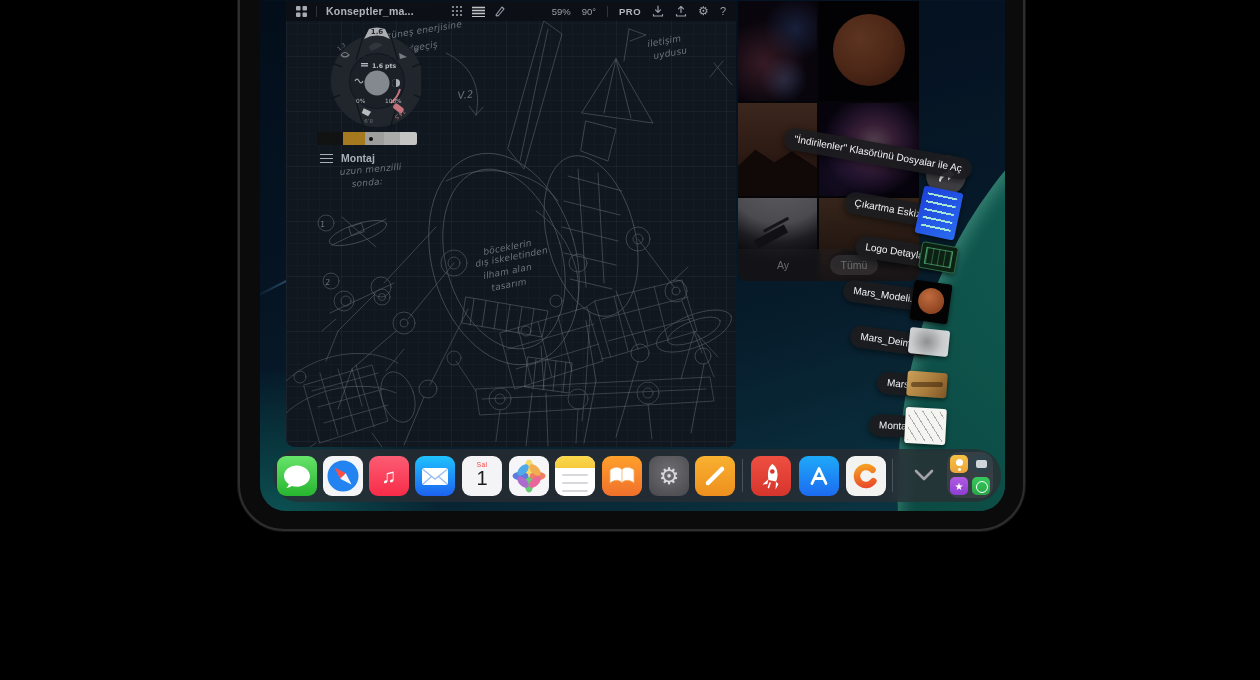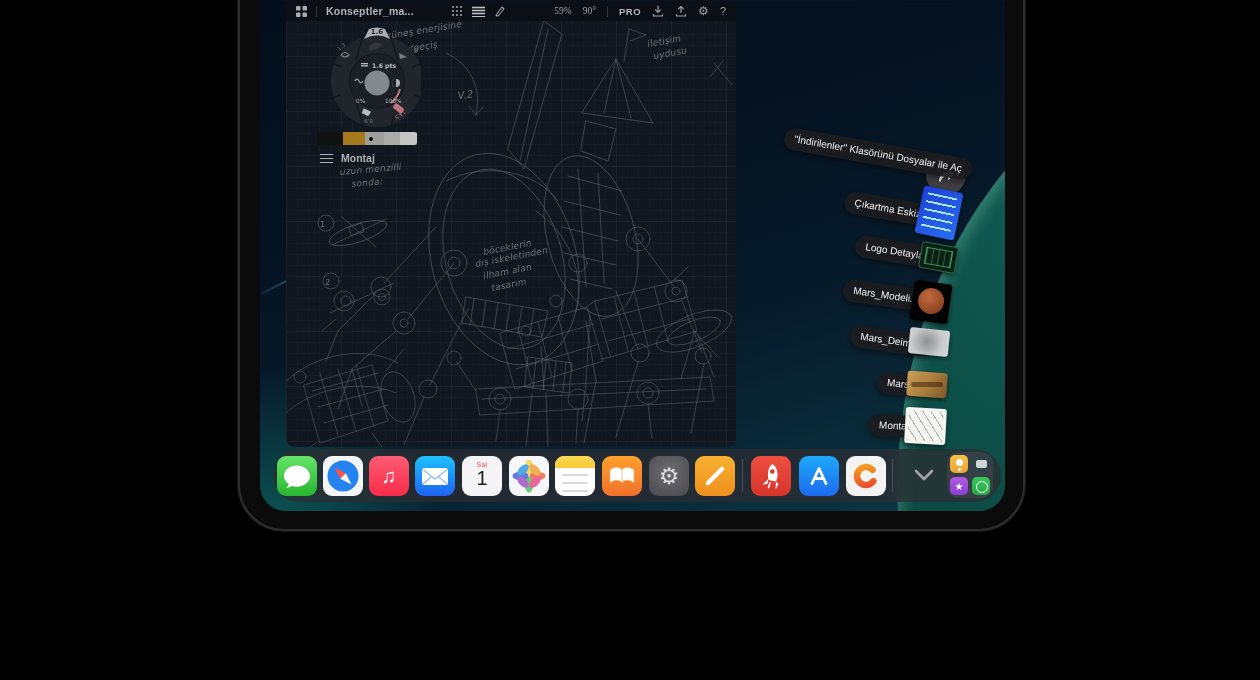--- a/index.html
+++ b/index.html
@@ -32,21 +32,21 @@
   .canvas-svg { position:absolute; left:0; top:0; }
   .cbar { position:absolute; left:0; top:0; width:450px; height:20px;
     background:rgba(14,18,25,.94); display:flex; align-items:center;
     color:#b9c0c8; font-size:10px; }
   .cbar .grp-l { display:flex; align-items:center; gap:9px; padding-left:10px; }
   .cbar .grp-r { margin-left:auto; display:flex; align-items:center; gap:11px; padding-right:10px; }
   .cbar .ttl { font-size:10.5px; color:#cdd3d9; font-weight:bold; letter-spacing:.2px; }
   .cbar .sep { width:1px; height:11px; background:rgba(255,255,255,.18); }
   .ic { display:inline-flex; align-items:center; justify-content:center; }
   .pro { font-weight:bold; letter-spacing:.5px; font-size:9.5px; color:#cfd5db; }
-  .pct { font-size:9.5px; color:#b4bbc3;font-family:Liberation Serif, serif; }
+  .pct { font-size:9.5px; color:#b4bbc3; }
   .qmark { font-size:11px; color:#b4bbc3; }
   .gear-glyph { font-size:12px; color:#b4bbc3; line-height:1; }
 
   .lines-btn { border-bottom:1.5px solid #dfe3e7; padding-bottom:1px; }
 
   
   .wheel { position:absolute; left:39px; top:22px; }
   .swatchbar { position:absolute; left:31px; top:131px; width:100px; height:13px;
     display:flex; border-radius:2px; overflow:hidden; }
   .swatchbar .sw { height:100%; }
@@ -401,20 +401,33 @@
         <div class="sw" style="width:17px;background:#e6e7e3"></div>
         <div class="sw-dot"></div>
       </div>
 
       <div class="layers-row">
         <span class="burger"></span>
         <span>Montaj</span>
       </div>
     </div>
 
+    <div class="photos">
+      <div class="ph ph-neb1" style="left:0;top:0;width:79px;height:100px"></div>
+      <div class="ph ph-mars" style="left:81px;top:0;width:100px;height:100px"></div>
+      <div class="ph ph-land" style="left:0;top:102px;width:79px;height:93px"></div>
+      <div class="ph ph-orion" style="left:81px;top:102px;width:100px;height:93px"></div>
+      <div class="ph ph-voy" style="left:0;top:197px;width:79px;height:83px"></div>
+      <div class="ph ph-rover" style="left:81px;top:197px;width:100px;height:83px"></div>
+      <div class="ph-toolbar">
+        <div class="ph-tab" style="left:28px;width:34px">Ay</div>
+        <div class="ph-tab sel" style="left:92px;width:48px">Tümü</div>
+      </div>
+      <div class="ph-dim"></div>
+    </div>
 
     <div class="dim-all"></div>
 
     <div class="dock">
       <div class="app a-msg" style="left:4px">
         <svg width="40" height="40">
               <path d="M20,9.5c-7.2,0-13,4.7-13,10.4c0,3.3,1.9,6.2,4.8,8.1c-.3,1.5-1.2,2.9-2.5,3.9c2,0,4-.8,5.5-1.9c1.6.4,3.4.7,5.2.7c7.2,0,13-4.7,13-10.4S27.2,9.5,20,9.5z" fill="#fff"></path>
             </svg>
       </div>
       <div class="app a-saf" style="left:50px">

